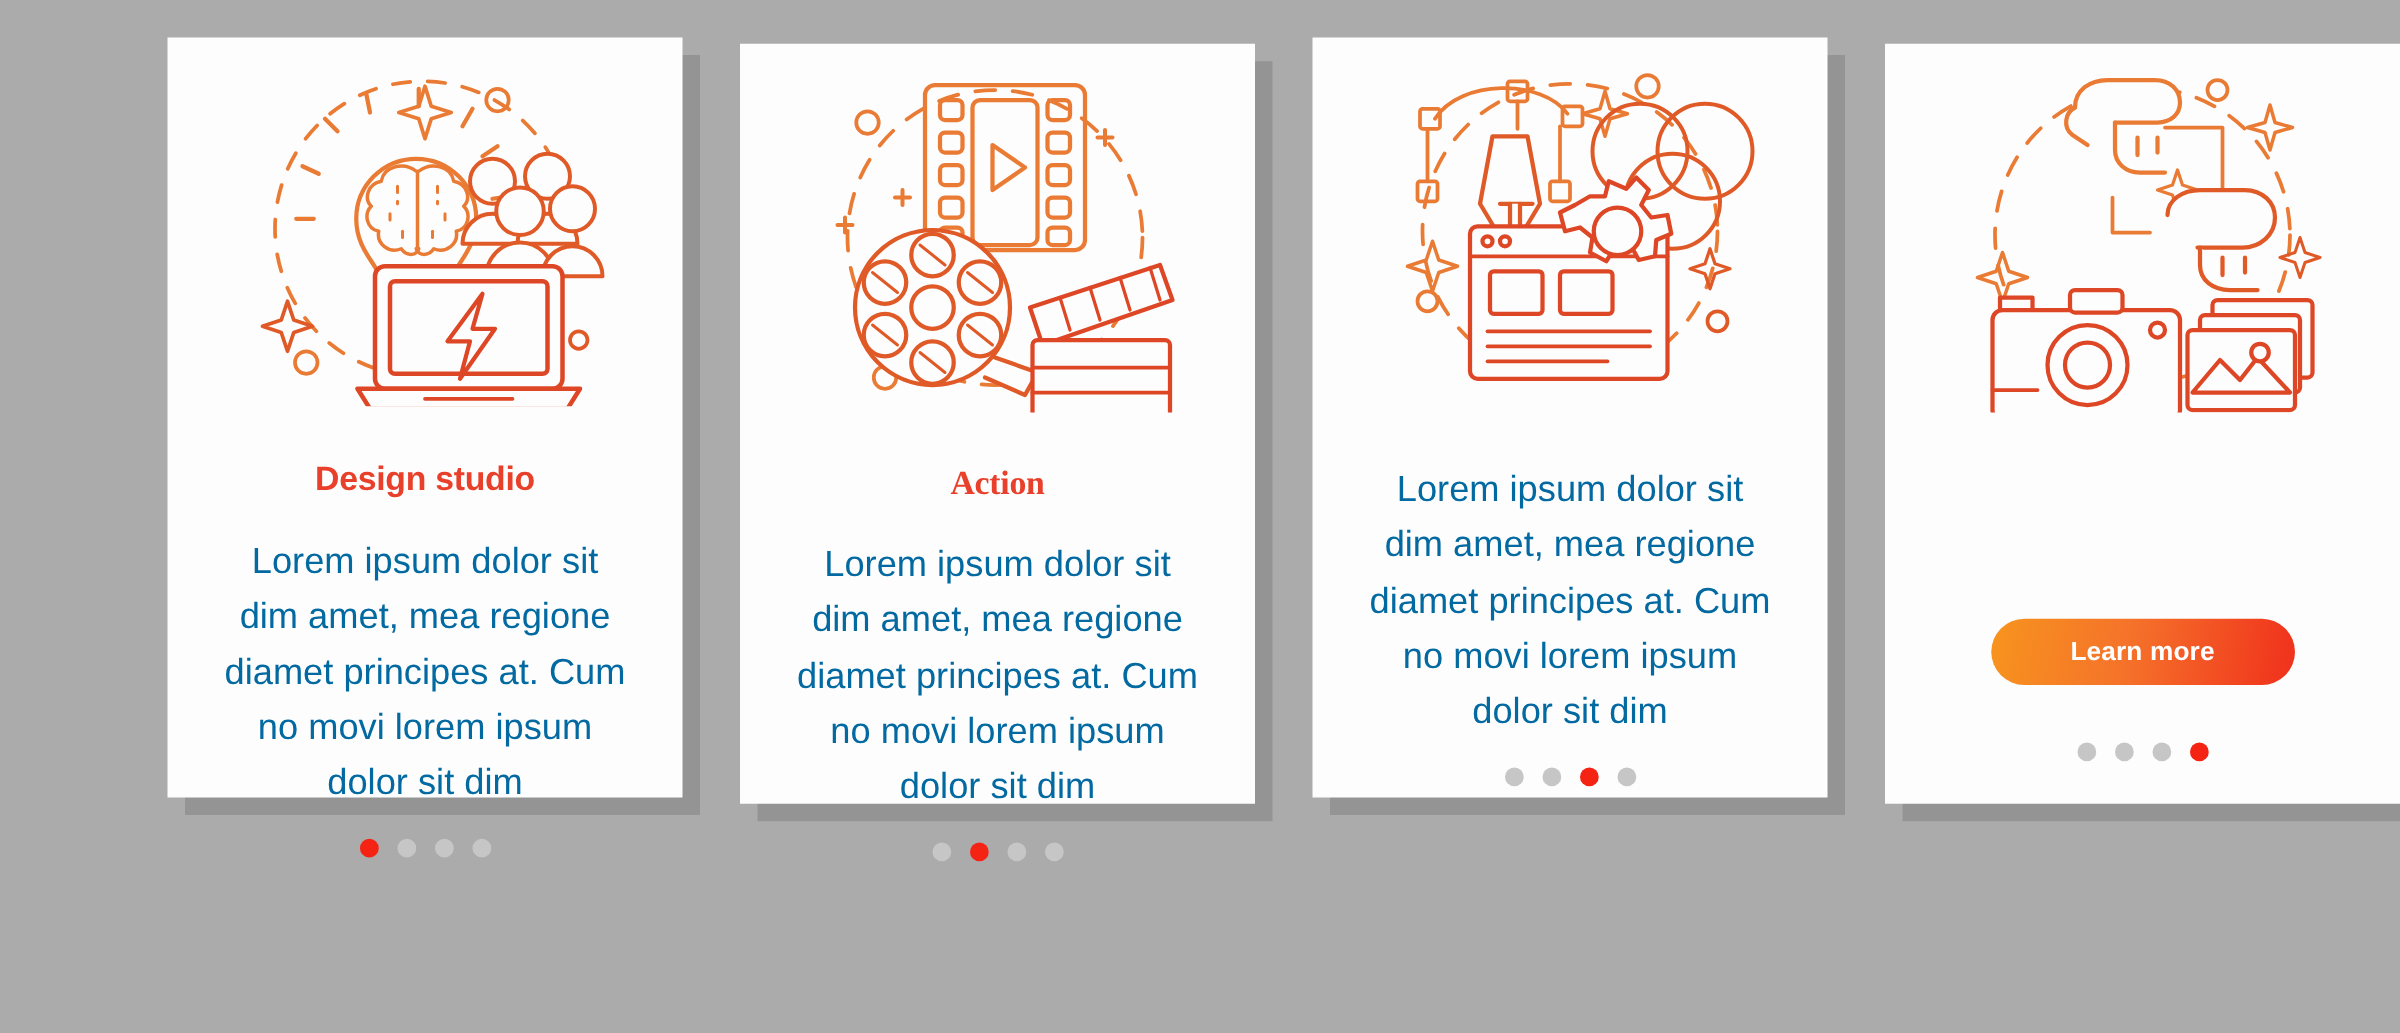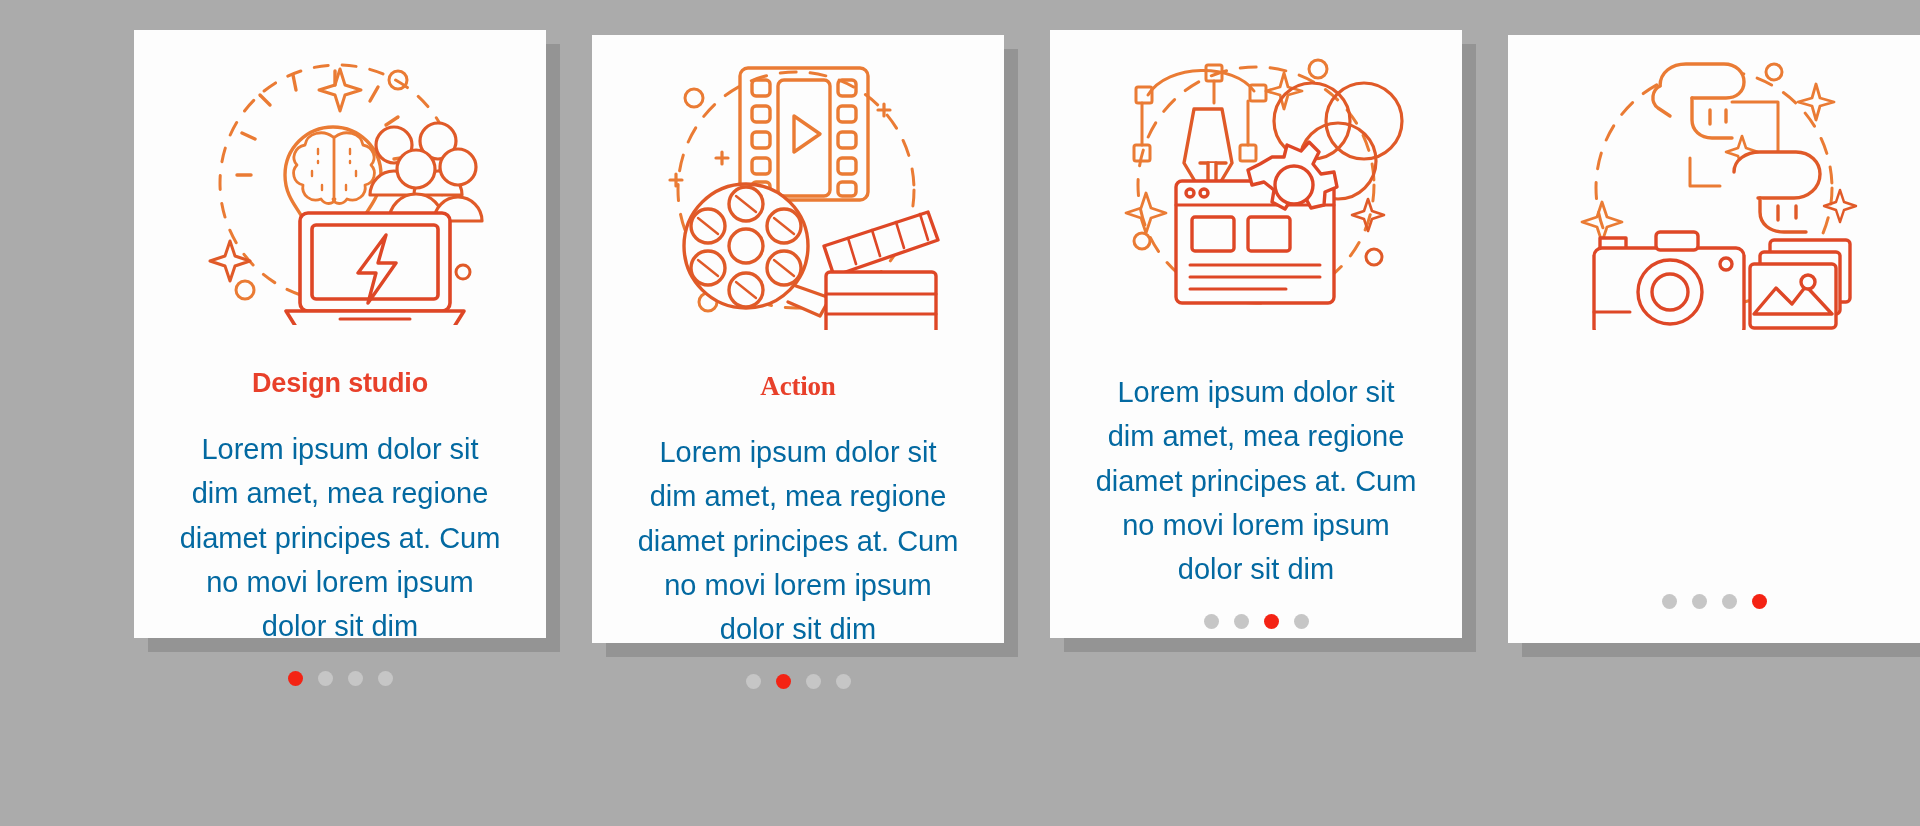--- a/index.html
+++ b/index.html
@@ -369,20 +369,21 @@
         <g stroke="#de4726" stroke-width="3.4" fill="#fdfdfd">
           <rect x="206" y="190" width="80" height="62" rx="4"></rect>
           <rect x="196" y="202" width="80" height="62" rx="4"></rect>
           <rect x="186" y="214" width="86" height="64" rx="4"></rect>
           <path d="M190 264 l22 -26 l16 16 l14 -18 l26 28 Z"></path>
           <circle cx="244" cy="232" r="7"></circle>
         </g>
       </svg>
     </div>
     <div class="spacer"></div>
+    <button class="btn">Learn more</button>
     <div class="dots">
       <span class="dot"></span>
       <span class="dot"></span>
       <span class="dot"></span>
       <span class="dot active"></span>
     </div>
   </div>
 
 </div>
 

